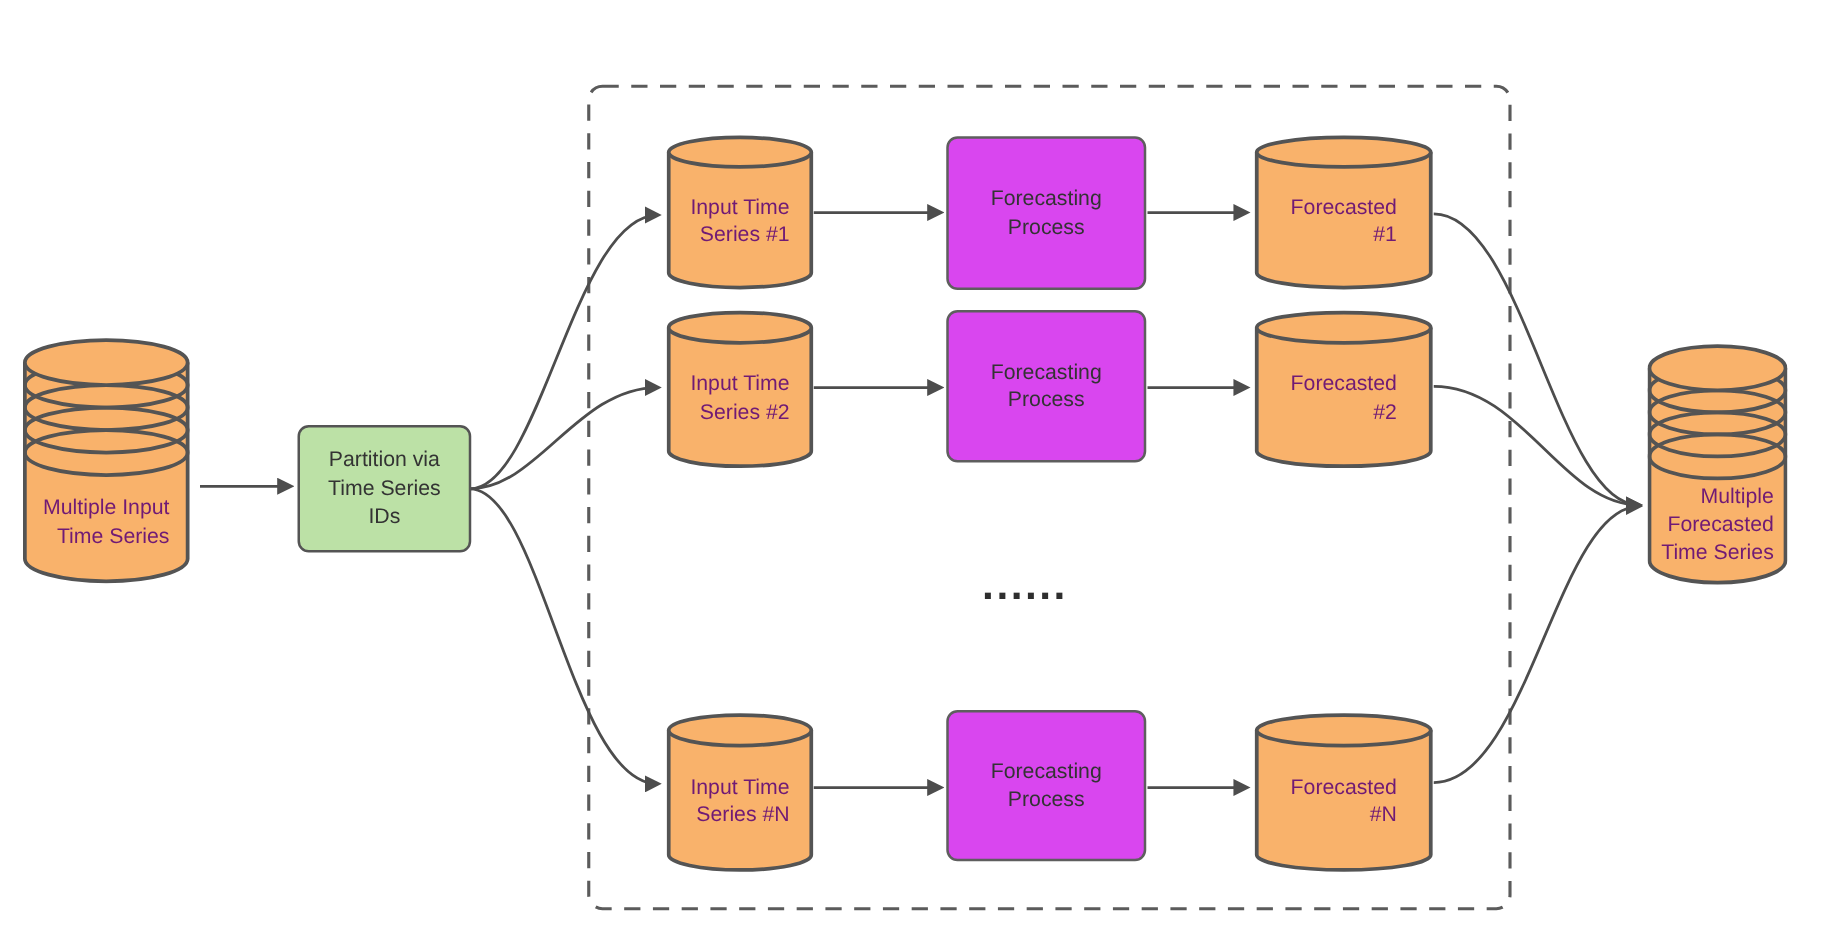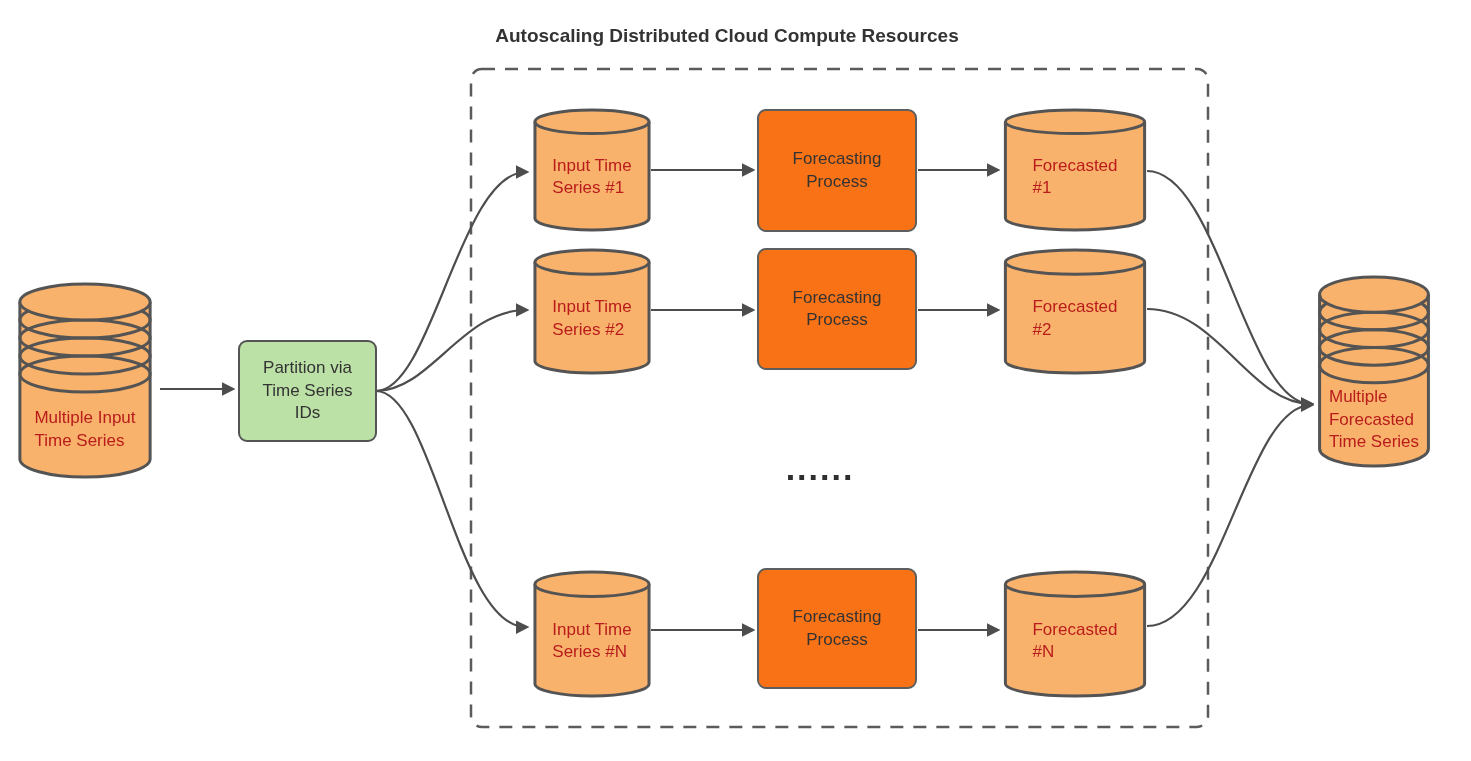--- a/index.html
+++ b/index.html
@@ -5,32 +5,32 @@
   html,body{margin:0;padding:0;background:#ffffff;}
   .canvas{
     position:relative;width:1471px;height:761px;background:#ffffff;
     font-family:"Liberation Sans",sans-serif;overflow:hidden;
   }
   .connector-layer{position:absolute;left:0;top:0;width:1471px;height:761px;}
   .node{position:absolute;}
   .shape-svg{position:absolute;left:0;top:0;width:100%;height:100%;}
   .cyl-label{
     position:absolute;left:0;right:0;top:0;bottom:0;
-    display:flex;align-items:center;justify-content:center;text-align:left;
-    white-space:pre-line;color:#b91c1c;font-size:17px;line-height:1.32;
+    display:flex;align-items:center;justify-content:center;text-align:right;
+    white-space:pre-line;color:#701a75;font-size:17px;line-height:1.32;
     padding-top:14px;box-sizing:border-box;
   }
   .cyl-label.low{top:50%;padding-top:0;}
   .box{
     border:2.5px solid #545454;border-radius:9px;box-sizing:border-box;
     display:flex;align-items:center;justify-content:center;text-align:center;
   }
   .box .box-label{white-space:pre-line;color:#333333;font-size:17px;line-height:1.32;}
   .box.green{background:#BCE1A6;}
-  .box.gray{background:#f97316;border-color:#5E5E5E;}
+  .box.gray{background:#d946ef;border-color:#5E5E5E;}
   .diagram-title{
     position:absolute;left:467px;top:25px;width:520px;text-align:center;
     font-weight:bold;font-size:19px;color:#333333;
   }
   .ellipsis-dots{
     position:absolute;left:778px;top:449px;width:84px;text-align:center;
     font-weight:bold;font-size:34px;letter-spacing:2px;color:#2E2E2E;
   }
 </style>
 </head>
@@ -56,23 +56,22 @@
       <path d="M651 310 L752 310" marker-end="url(#arrow)"></path>
       <path d="M918 310 L997 310" marker-end="url(#arrow)"></path>
       <path d="M651 630 L752 630" marker-end="url(#arrow)"></path>
       <path d="M918 630 L997 630" marker-end="url(#arrow)"></path>
       <path d="M1147 171 C1218 171 1246 404 1311 404" marker-end="url(#arrow)"></path>
       <path d="M1147 309 C1218 309 1250 404 1311 404" marker-end="url(#arrow)"></path>
       <path d="M1147 626 C1222 626 1246 406 1311 405" marker-end="url(#arrow)"></path>
     </g>
   </svg>
 
-  <div class="diagram-title">Autoscaling Distributed Cloud Compute Resources</div>
 
-  <div class="node" style="left:18px;top:282px;width:134px;height:197px;">
+  <div class="node" style="left:18px;top:270px;width:134px;height:197px;">
     <svg class="shape-svg" viewBox="0 0 142 197" preserveAspectRatio="none">
       <path d="M2 20 L2 177 A69 18 0 0 0 140 177 L140 20" fill="#F9B26B" stroke="#545454" stroke-width="3" vector-effect="non-scaling-stroke"></path>
       <ellipse cx="71" cy="92" rx="69" ry="18" fill="none" stroke="#545454" stroke-width="3" vector-effect="non-scaling-stroke"></ellipse>
       <ellipse cx="71" cy="74" rx="69" ry="18" fill="none" stroke="#545454" stroke-width="3" vector-effect="non-scaling-stroke"></ellipse>
       <ellipse cx="71" cy="56" rx="69" ry="18" fill="none" stroke="#545454" stroke-width="3" vector-effect="non-scaling-stroke"></ellipse>
       <ellipse cx="71" cy="38" rx="69" ry="18" fill="none" stroke="#545454" stroke-width="3" vector-effect="non-scaling-stroke"></ellipse>
       <ellipse cx="71" cy="20" rx="69" ry="18" fill="#F9B26B" stroke="#545454" stroke-width="3" vector-effect="non-scaling-stroke"></ellipse>
     </svg>
     <div class="cyl-label low">Multiple Input
 Time Series</div>

